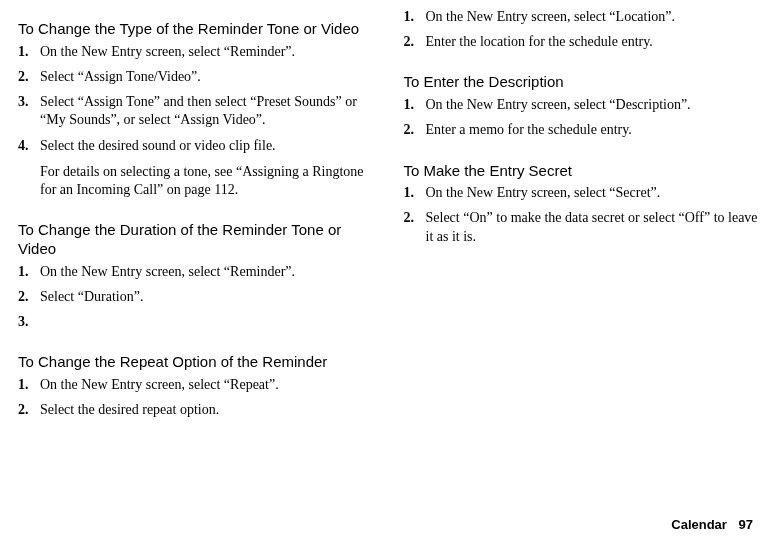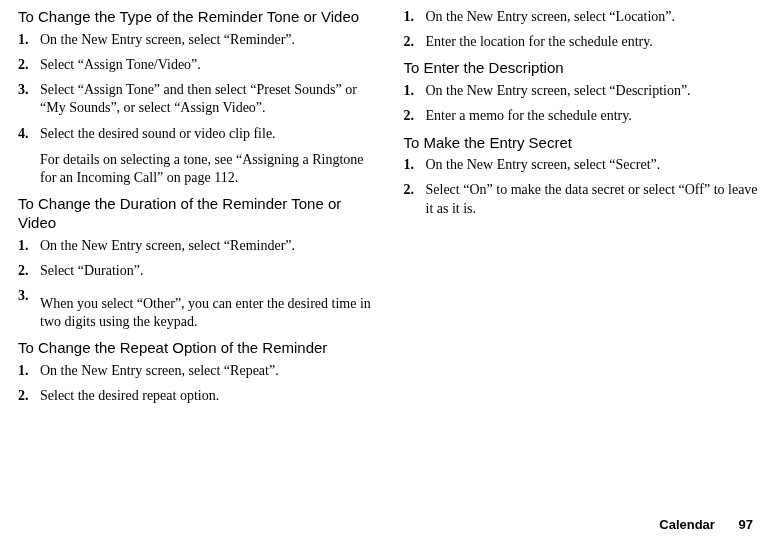--- a/index.html
+++ b/index.html
@@ -19,24 +19,24 @@
     }
     .col {
       flex: 1;
       min-width: 0;
     }
     .section-heading {
       font-family: Arial, Helvetica, sans-serif;
       font-size: 15px;
       font-weight: 400;
       line-height: 1.25;
-      margin-top: 8px;
+      margin-top: 22px;
       margin-bottom: 4px;
     }
-    .section-heading.first { margin-top: 0; }
+    .section-heading.first { margin-top: 12px; }
     ol {
       list-style: none;
       padding-left: 0;
       margin: 0;
     }
     li {
       display: flex;
       align-items: flex-start;
       margin-bottom: 7px;
       line-height: 1.3;
@@ -52,21 +52,21 @@
       margin-top: 8px;
       font-weight: normal;
     }
     .footer {
       position: absolute;
       bottom: 16px;
       right: 30px;
       font-family: Arial, Helvetica, sans-serif;
       font-size: 13px;
     }
-    .footer-label { font-weight: bold; margin-right: 20px; }
+    .footer-label { font-weight: bold; margin-right: 8px; }
     .footer-page { font-weight: bold; text-align: right; }
   </style>
 </head>
 <body>
 
 <div class="columns">
   <div class="col">
 
     <div class="section-heading first">To Change the Type of the Reminder Tone or Video</div>
     <ol>
@@ -93,21 +93,21 @@
       <li>
           <span class="num">1.</span>
           <span class="li-body">On the New Entry screen, select “Reminder”.</span>
         </li>
       <li>
           <span class="num">2.</span>
           <span class="li-body">Select “Duration”.</span>
         </li>
       <li>
           <span class="num">3.</span>
-          <span class="li-body"><span class="note">When you select “Other”, you can enter the desired time in two digits using the keypad.</span></span>
+          <span class="li-body"></span>
         </li>
     </ol>
 
     <div class="section-heading">To Change the Repeat Option of the Reminder</div>
     <ol>
       <li>
           <span class="num">1.</span>
           <span class="li-body">On the New Entry screen, select “Repeat”.</span>
         </li>
       <li>

